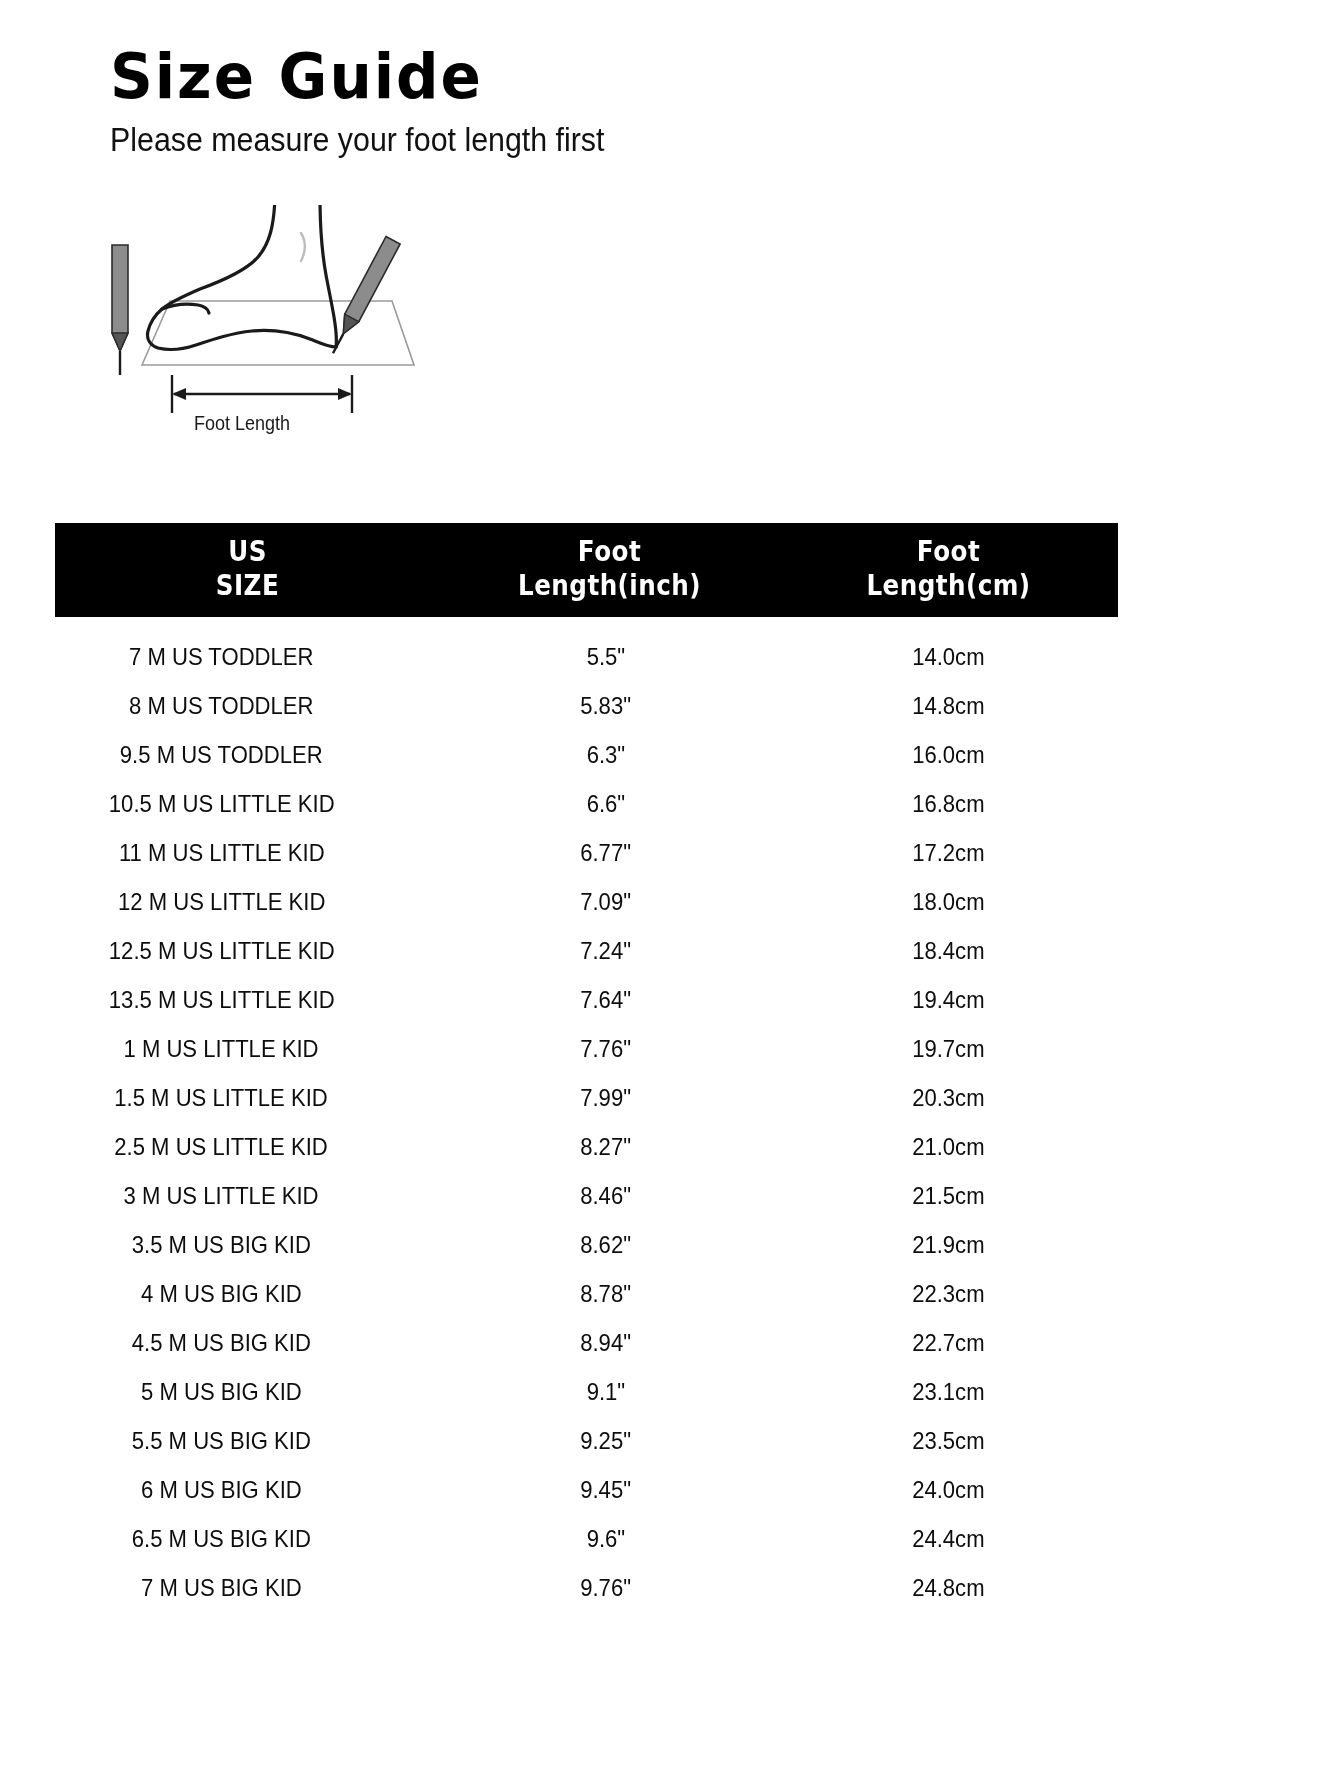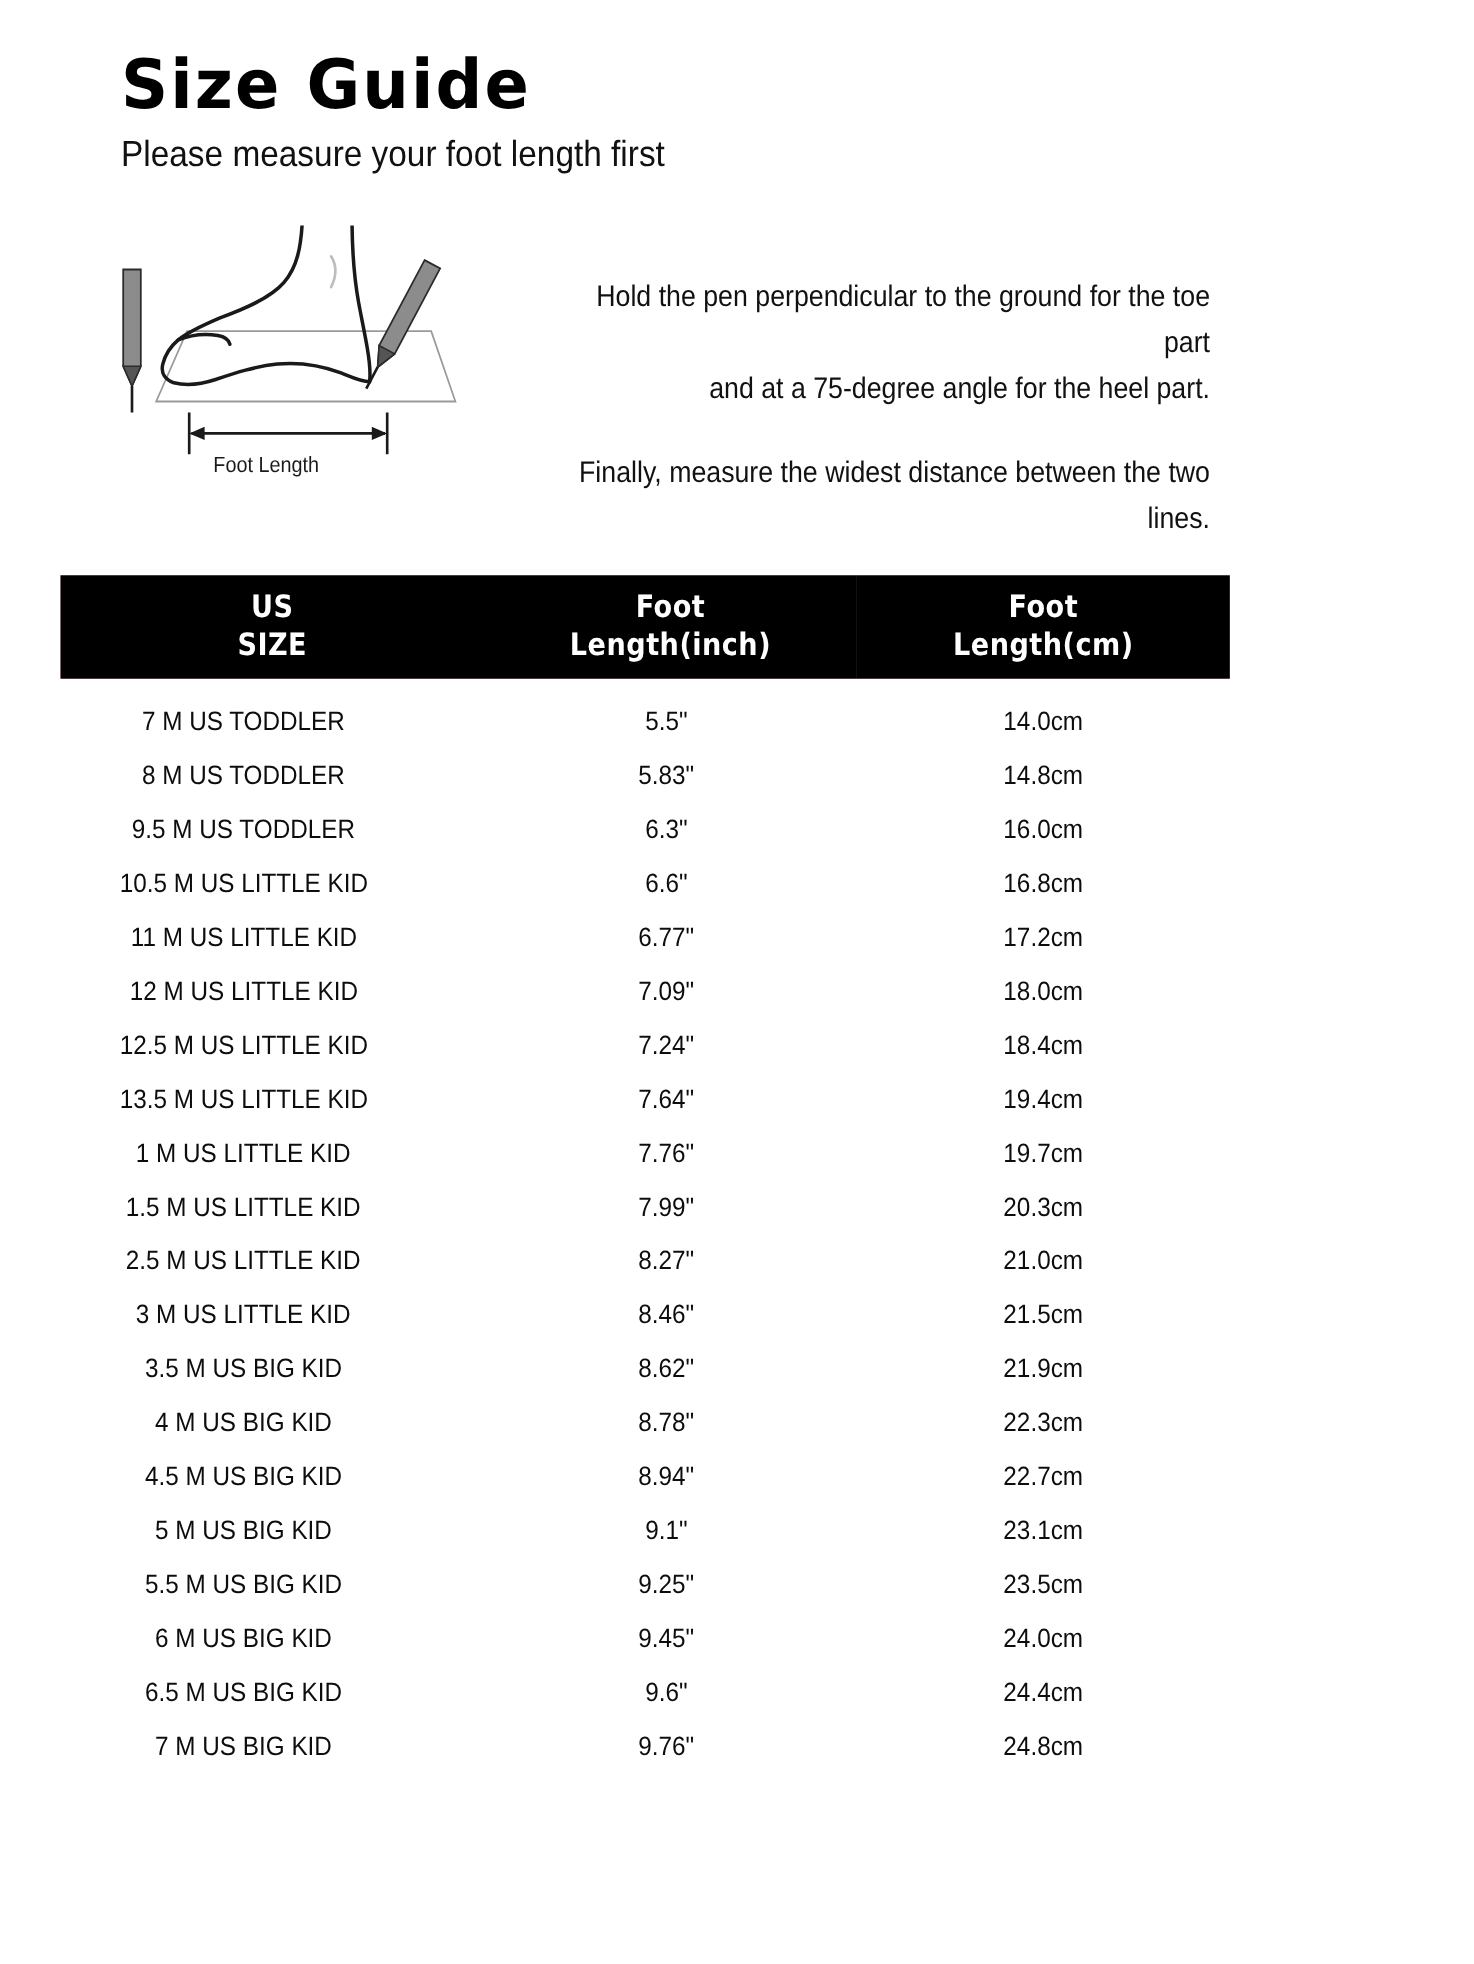--- a/index.html
+++ b/index.html
@@ -186,26 +186,20 @@
         <line x1="110" y1="170" x2="110" y2="208"></line>
         <line x1="290" y1="170" x2="290" y2="208"></line>
         <line x1="112" y1="189" x2="288" y2="189"></line>
       </g>
       <polygon points="110,189 124,183 124,195" fill="#1a1a1a"></polygon>
       <polygon points="290,189 276,183 276,195" fill="#1a1a1a"></polygon>
     </svg>
     <div class="foot-length-label">Foot Length</div>
   </div>
 
-  <div class="instructions">
-    <div class="instr-line">Hold the pen perpendicular to the ground for the toe part</div>
-    <div class="instr-line">and at a 75-degree angle for the heel part.</div>
-    <div class="instr-gap"></div>
-    <div class="instr-line">Finally, measure the widest distance between the two lines.</div>
-  </div>
 
   <div class="table-wrap">
     <table class="size-table">
       <colgroup>
         <col class="c1">
           <col class="c2">
           <col class="c3">
       </colgroup>
       <thead>
         <tr class="head-row">

